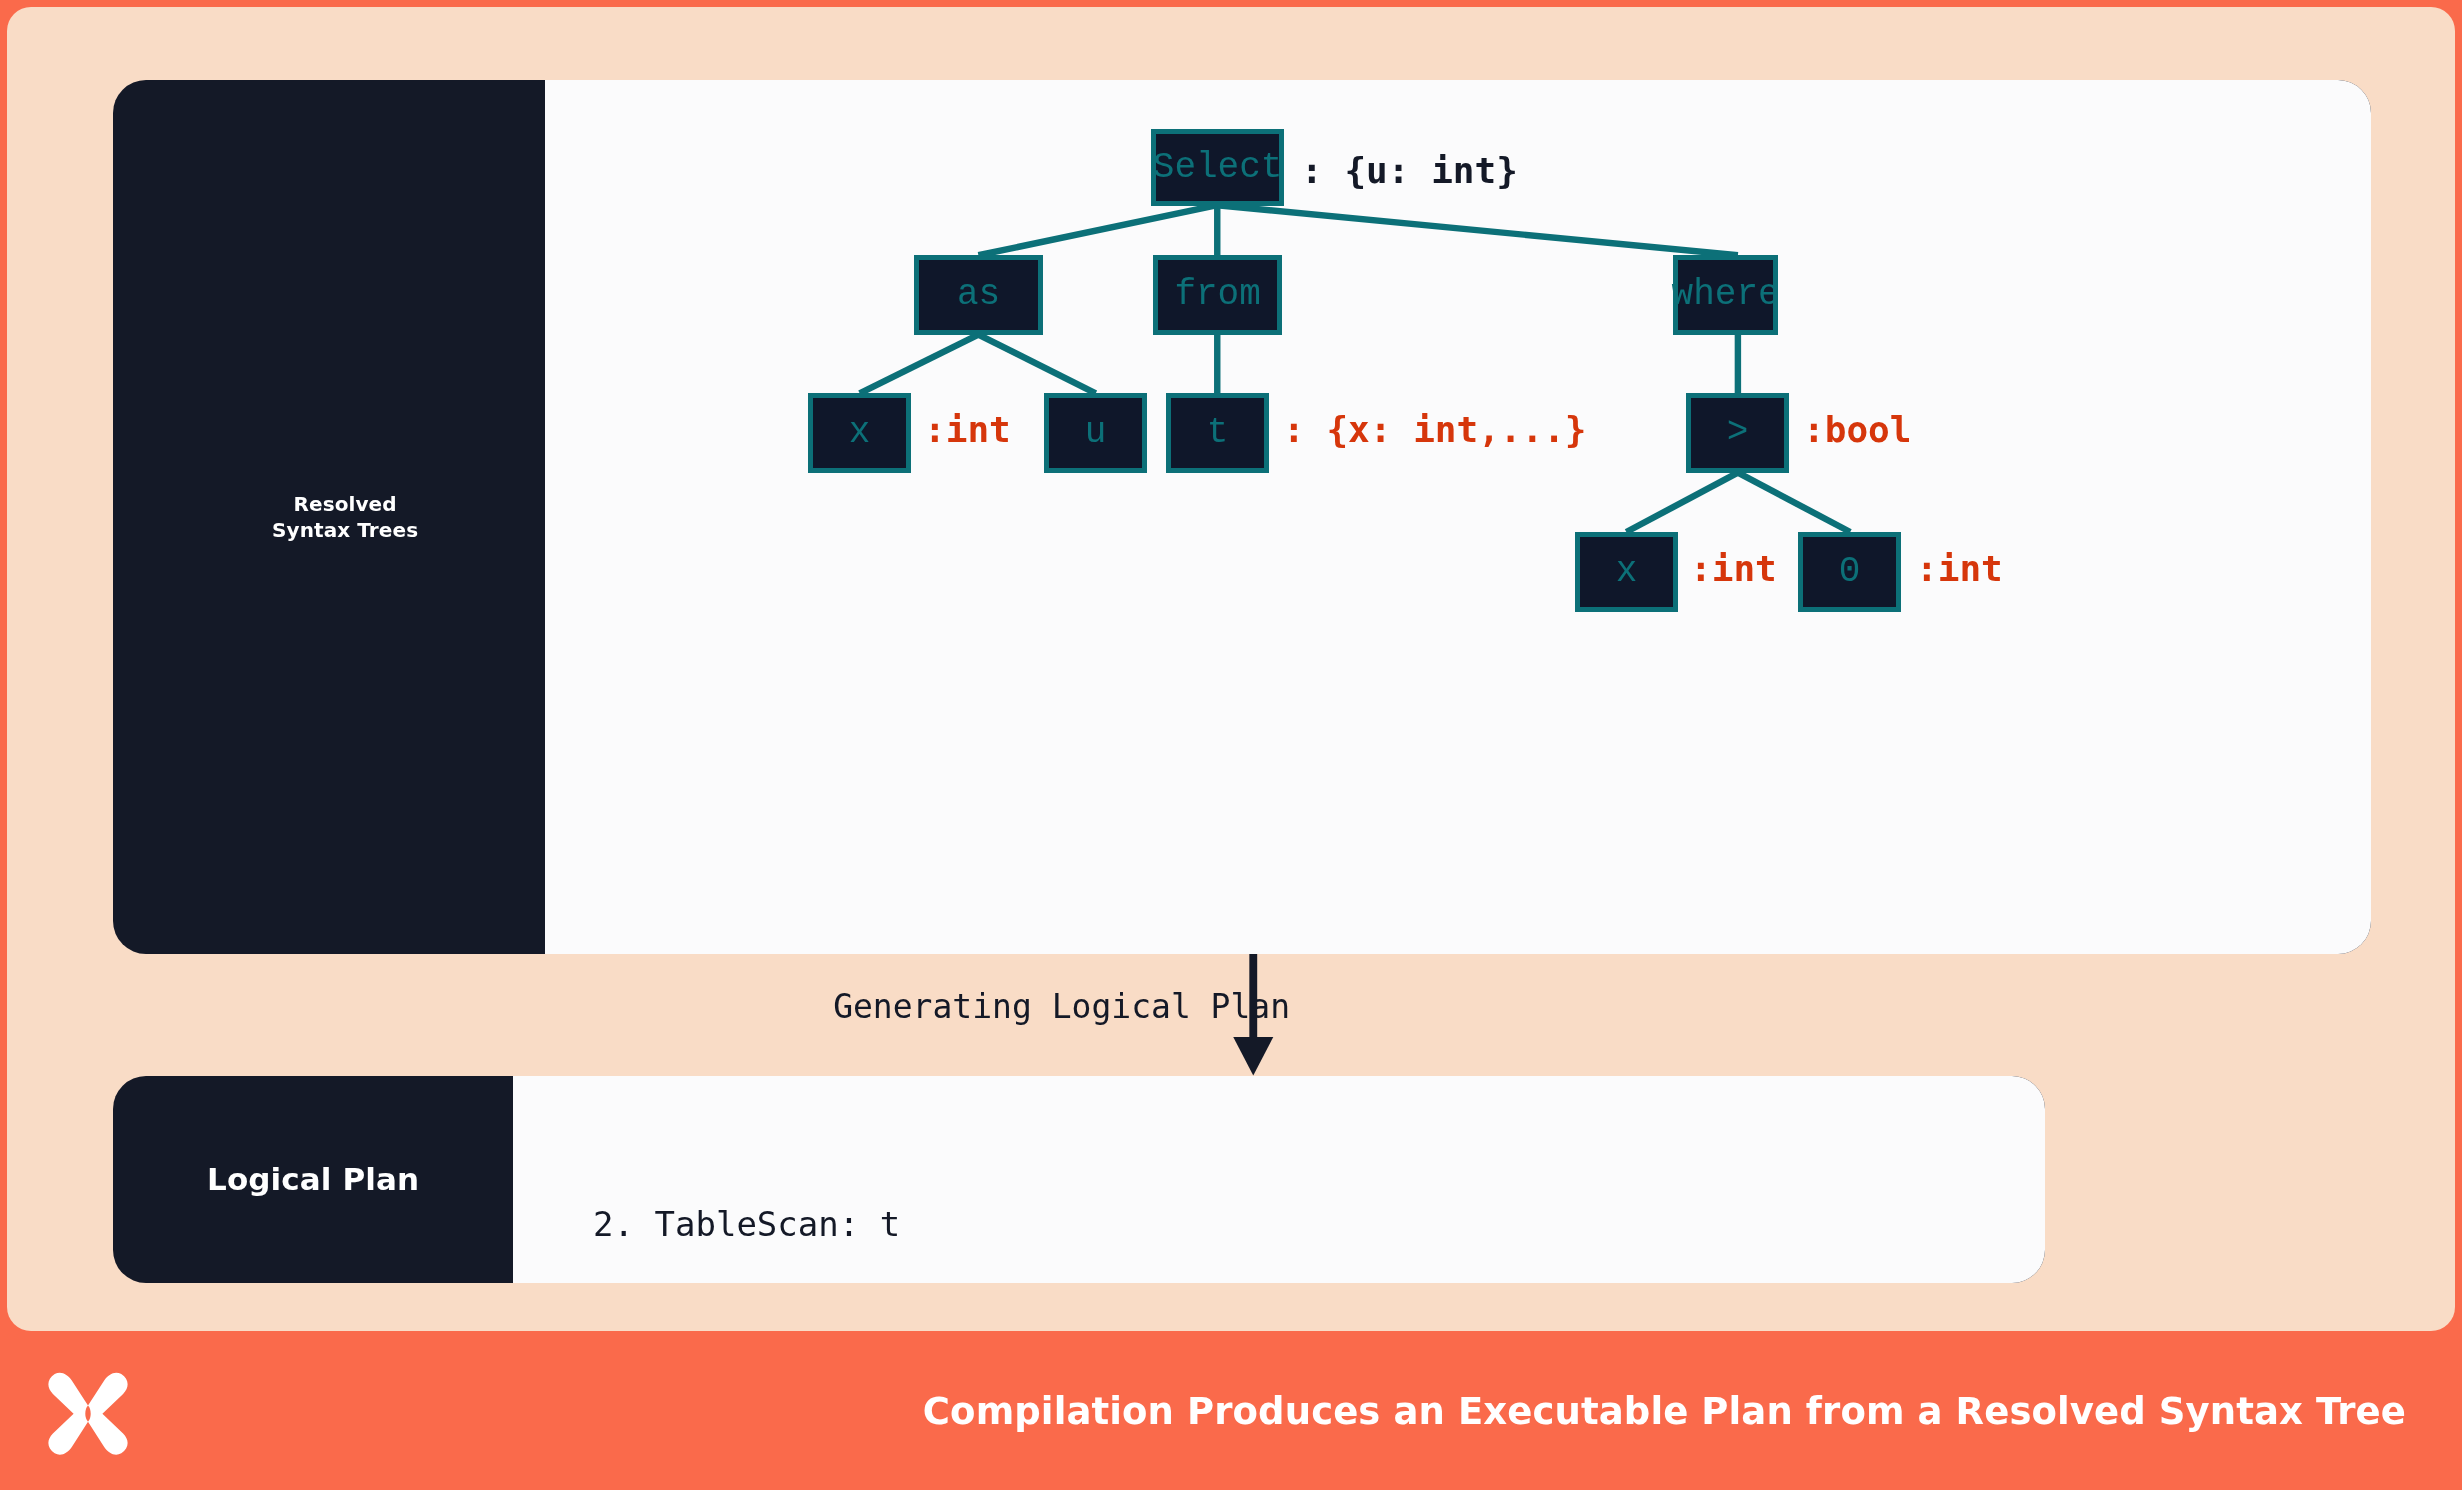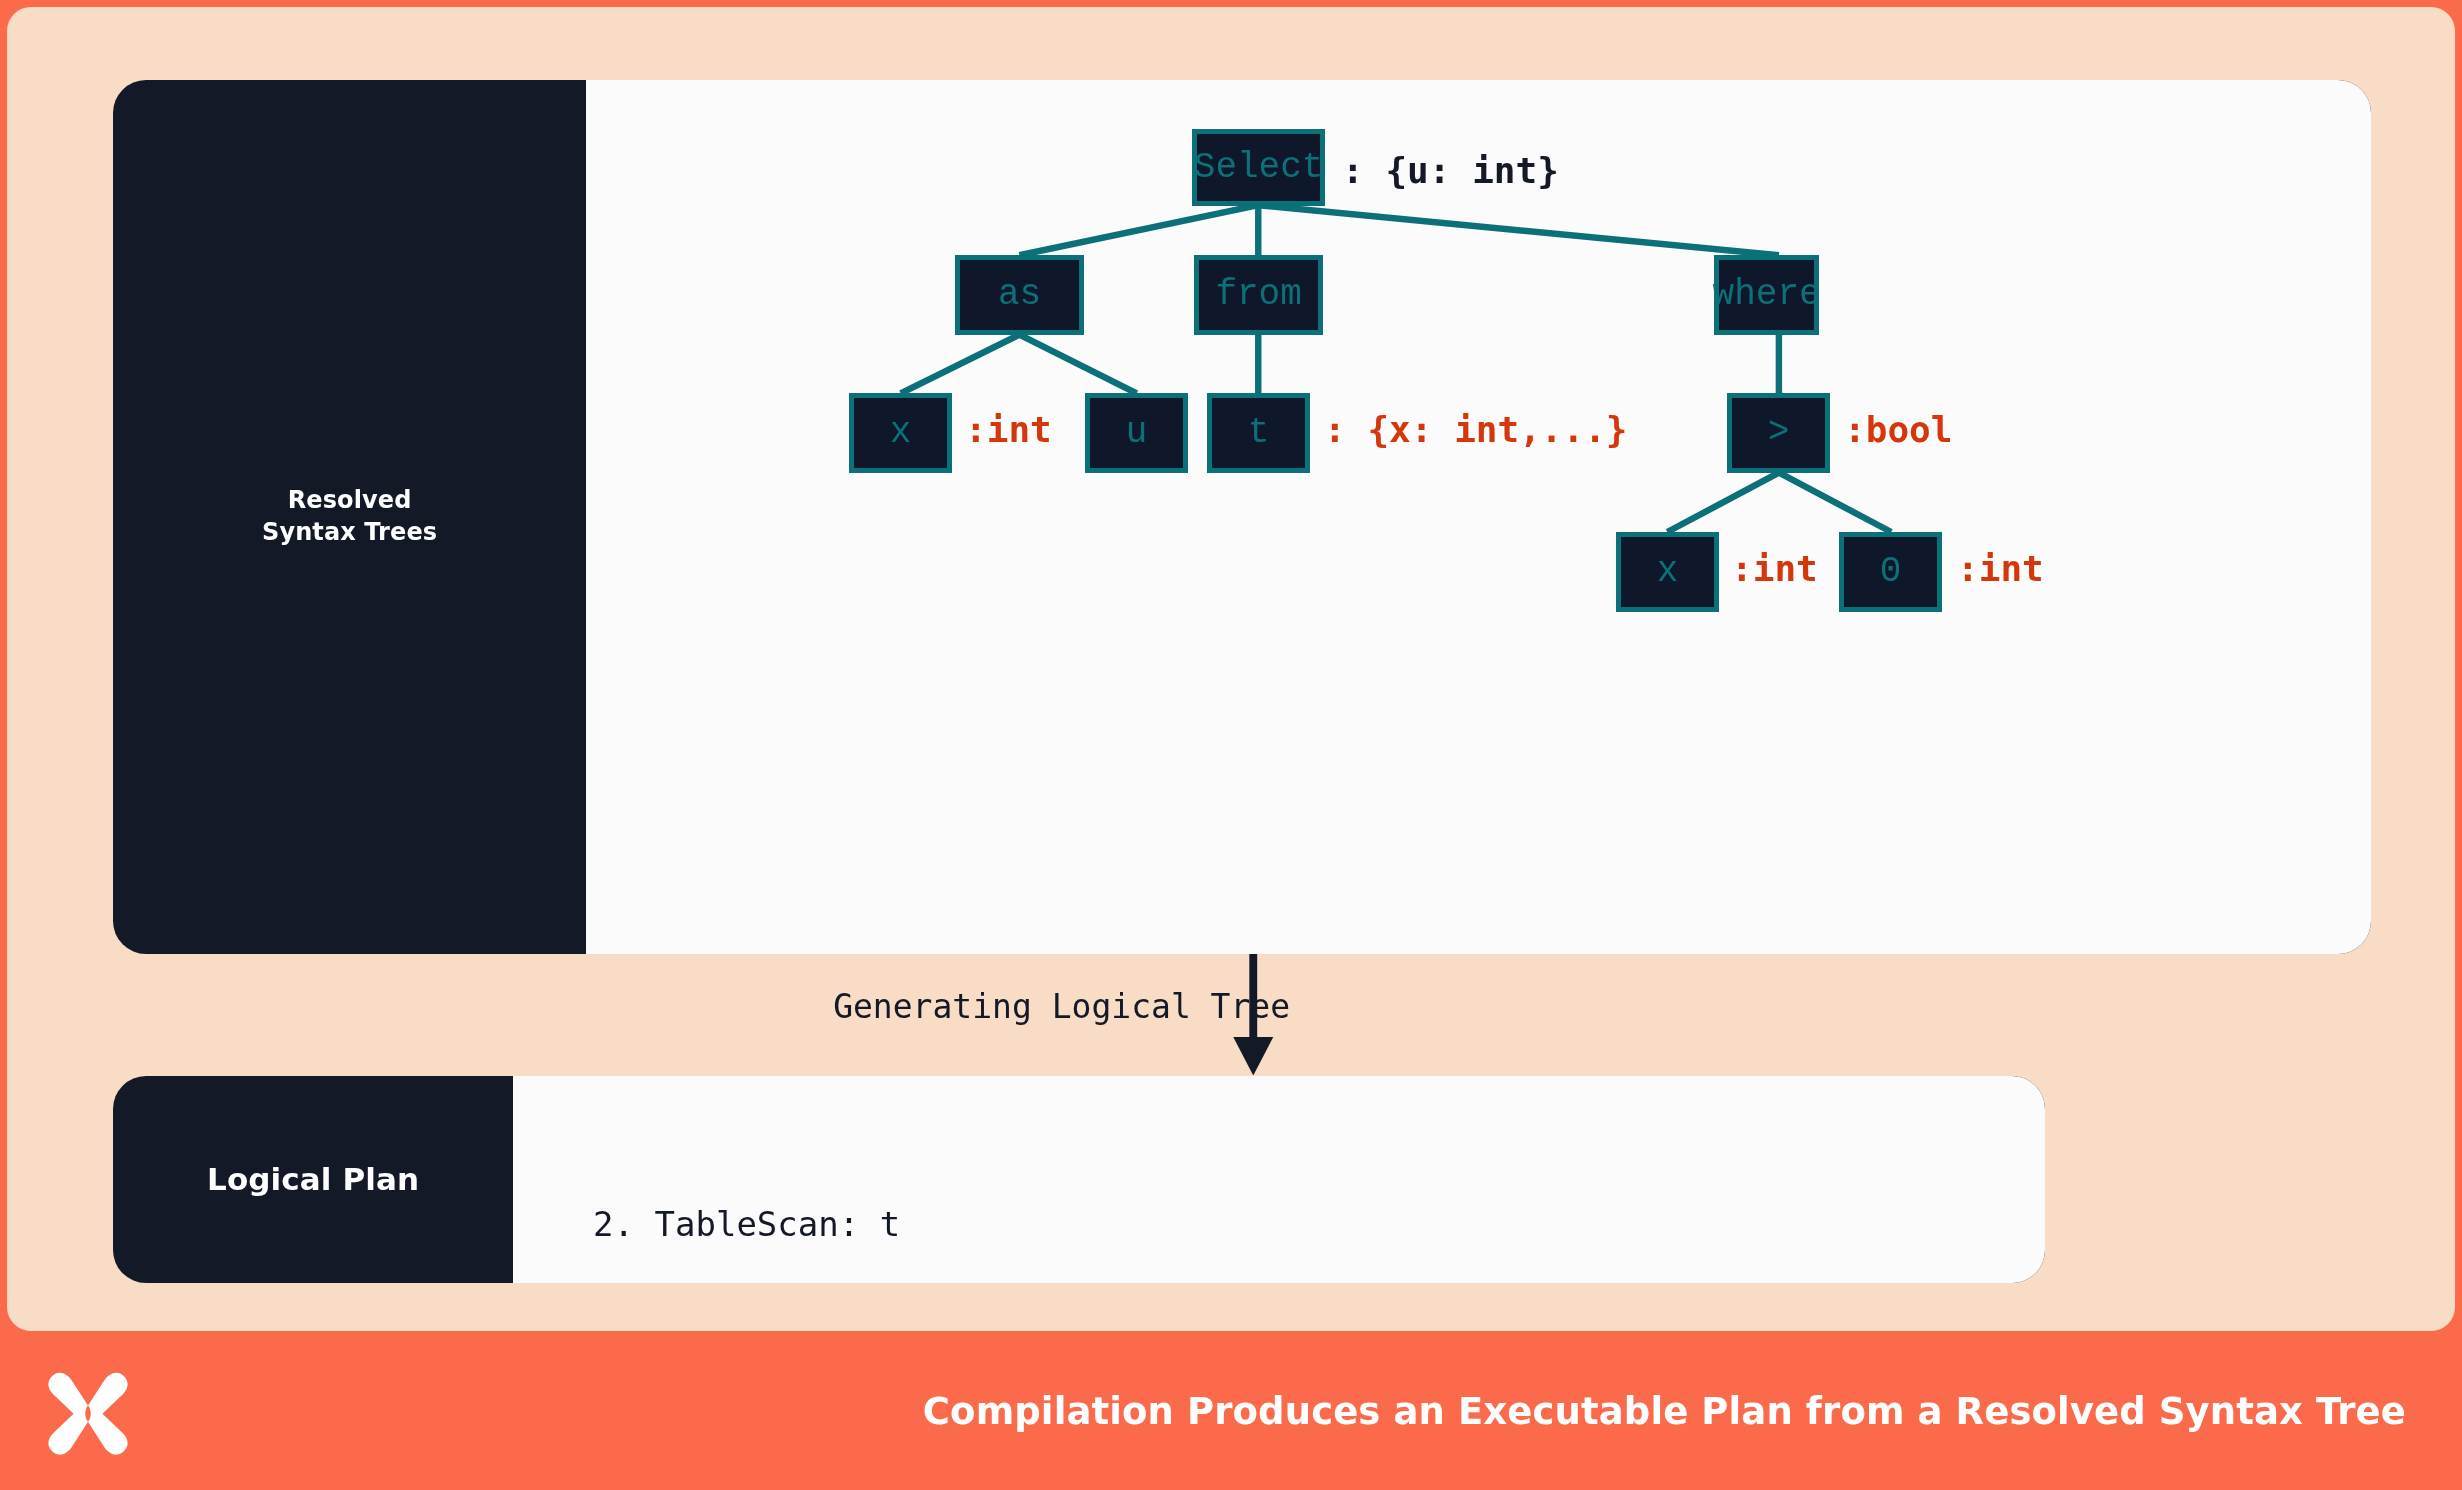--- a/index.html
+++ b/index.html
@@ -65,22 +65,23 @@
   }
 
   
   #tree-panel {
     left: 106px;
     top: 73px;
     width: 2258px;
     height: 874px;
   }
   #tree-panel .panel-label {
-    width: 473px;
-    font-size: 24px;
+    width: 400px;
+    font-size: 20px;
+    padding-left: 32px;
   }
   #tree-canvas {
     position: absolute;
     left: 0; top: 0;
     width: 1858px;
     height: 874px;
   }
 
   
   #edge-layer {
@@ -261,21 +262,21 @@
           <div class="annot red" style="left:1145px; top:471px;">:int</div>
 
           <div class="node" style="left:1253px; top:452px; width:103px; height:80px;">0</div>
           <div class="annot red" style="left:1371px; top:471px;">:int</div>
 
         </div>
       </div>
     </div>
 
     <div id="transition">
-      <div id="transition-caption">Generating Logical Tree</div>
+      <div id="transition-caption">Generating Logical Plan</div>
       <svg id="arrow-svg" viewBox="0 0 120 172">
         <line x1="38" y1="-30" x2="38" y2="128" stroke="#141927" stroke-width="11"></line>
         <polygon points="38,170 10,116 66,116" fill="#141927"></polygon>
       </svg>
     </div>
 
     <div class="panel" id="plan-panel">
       <div class="panel-label">Logical Plan</div>
       <div class="panel-body">
         <ol id="plan-list">

